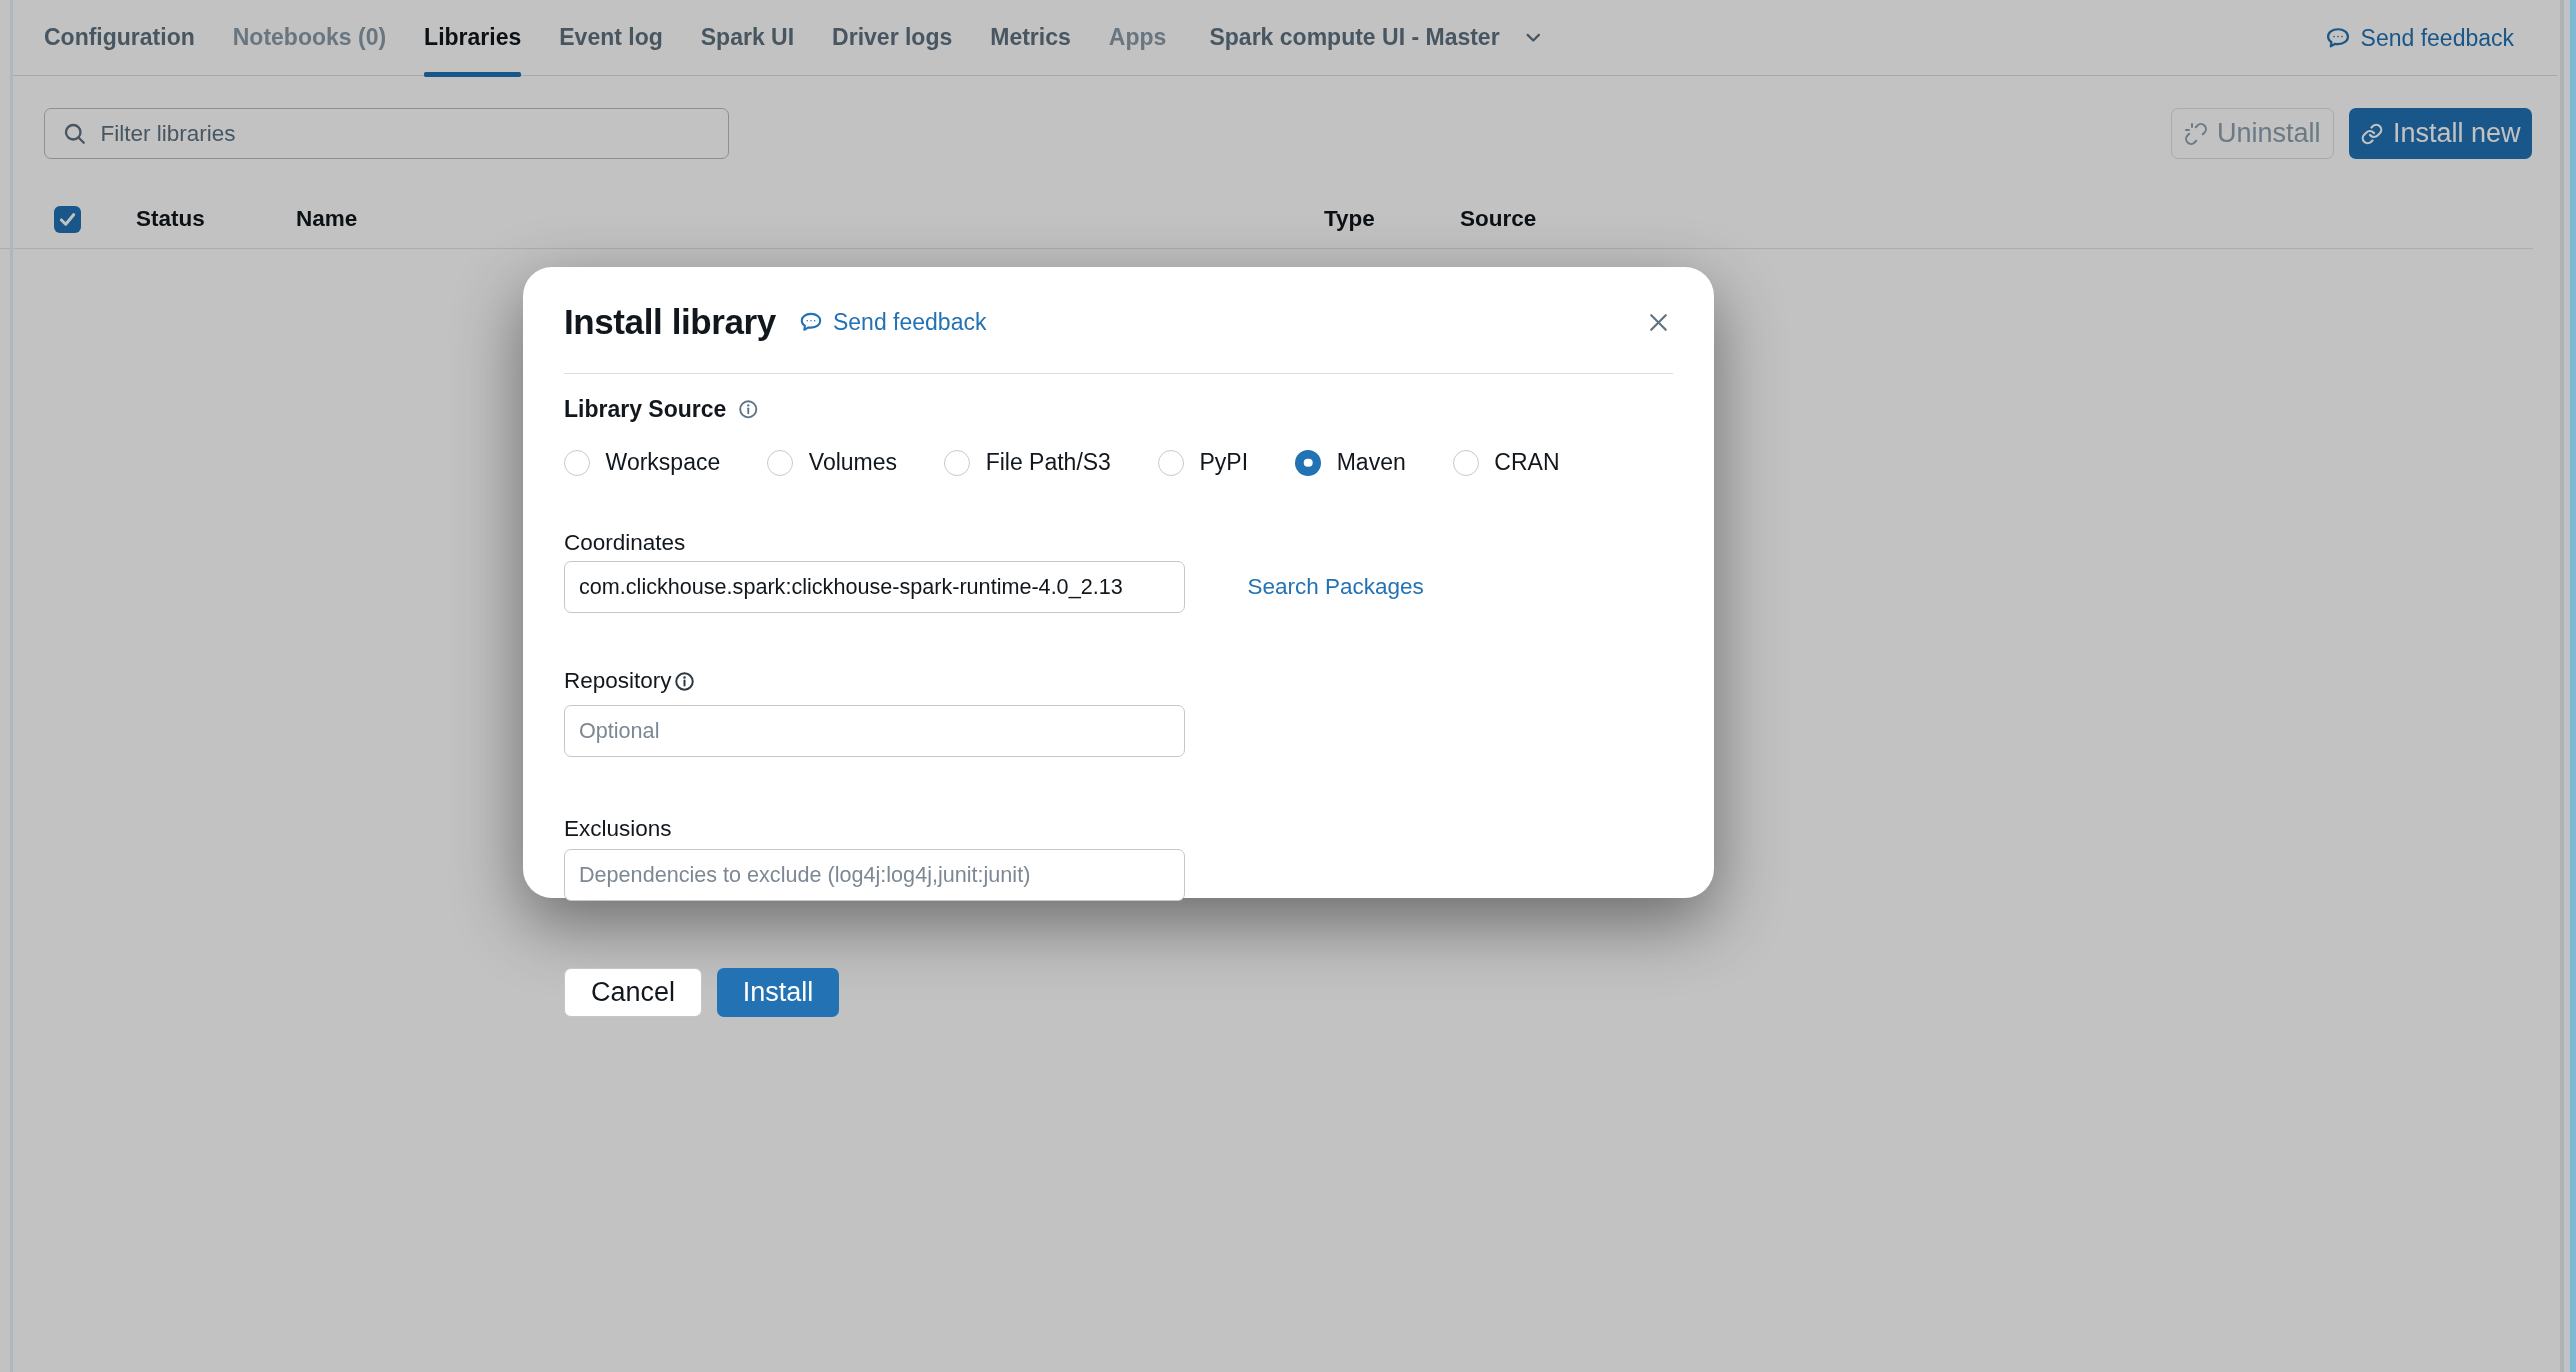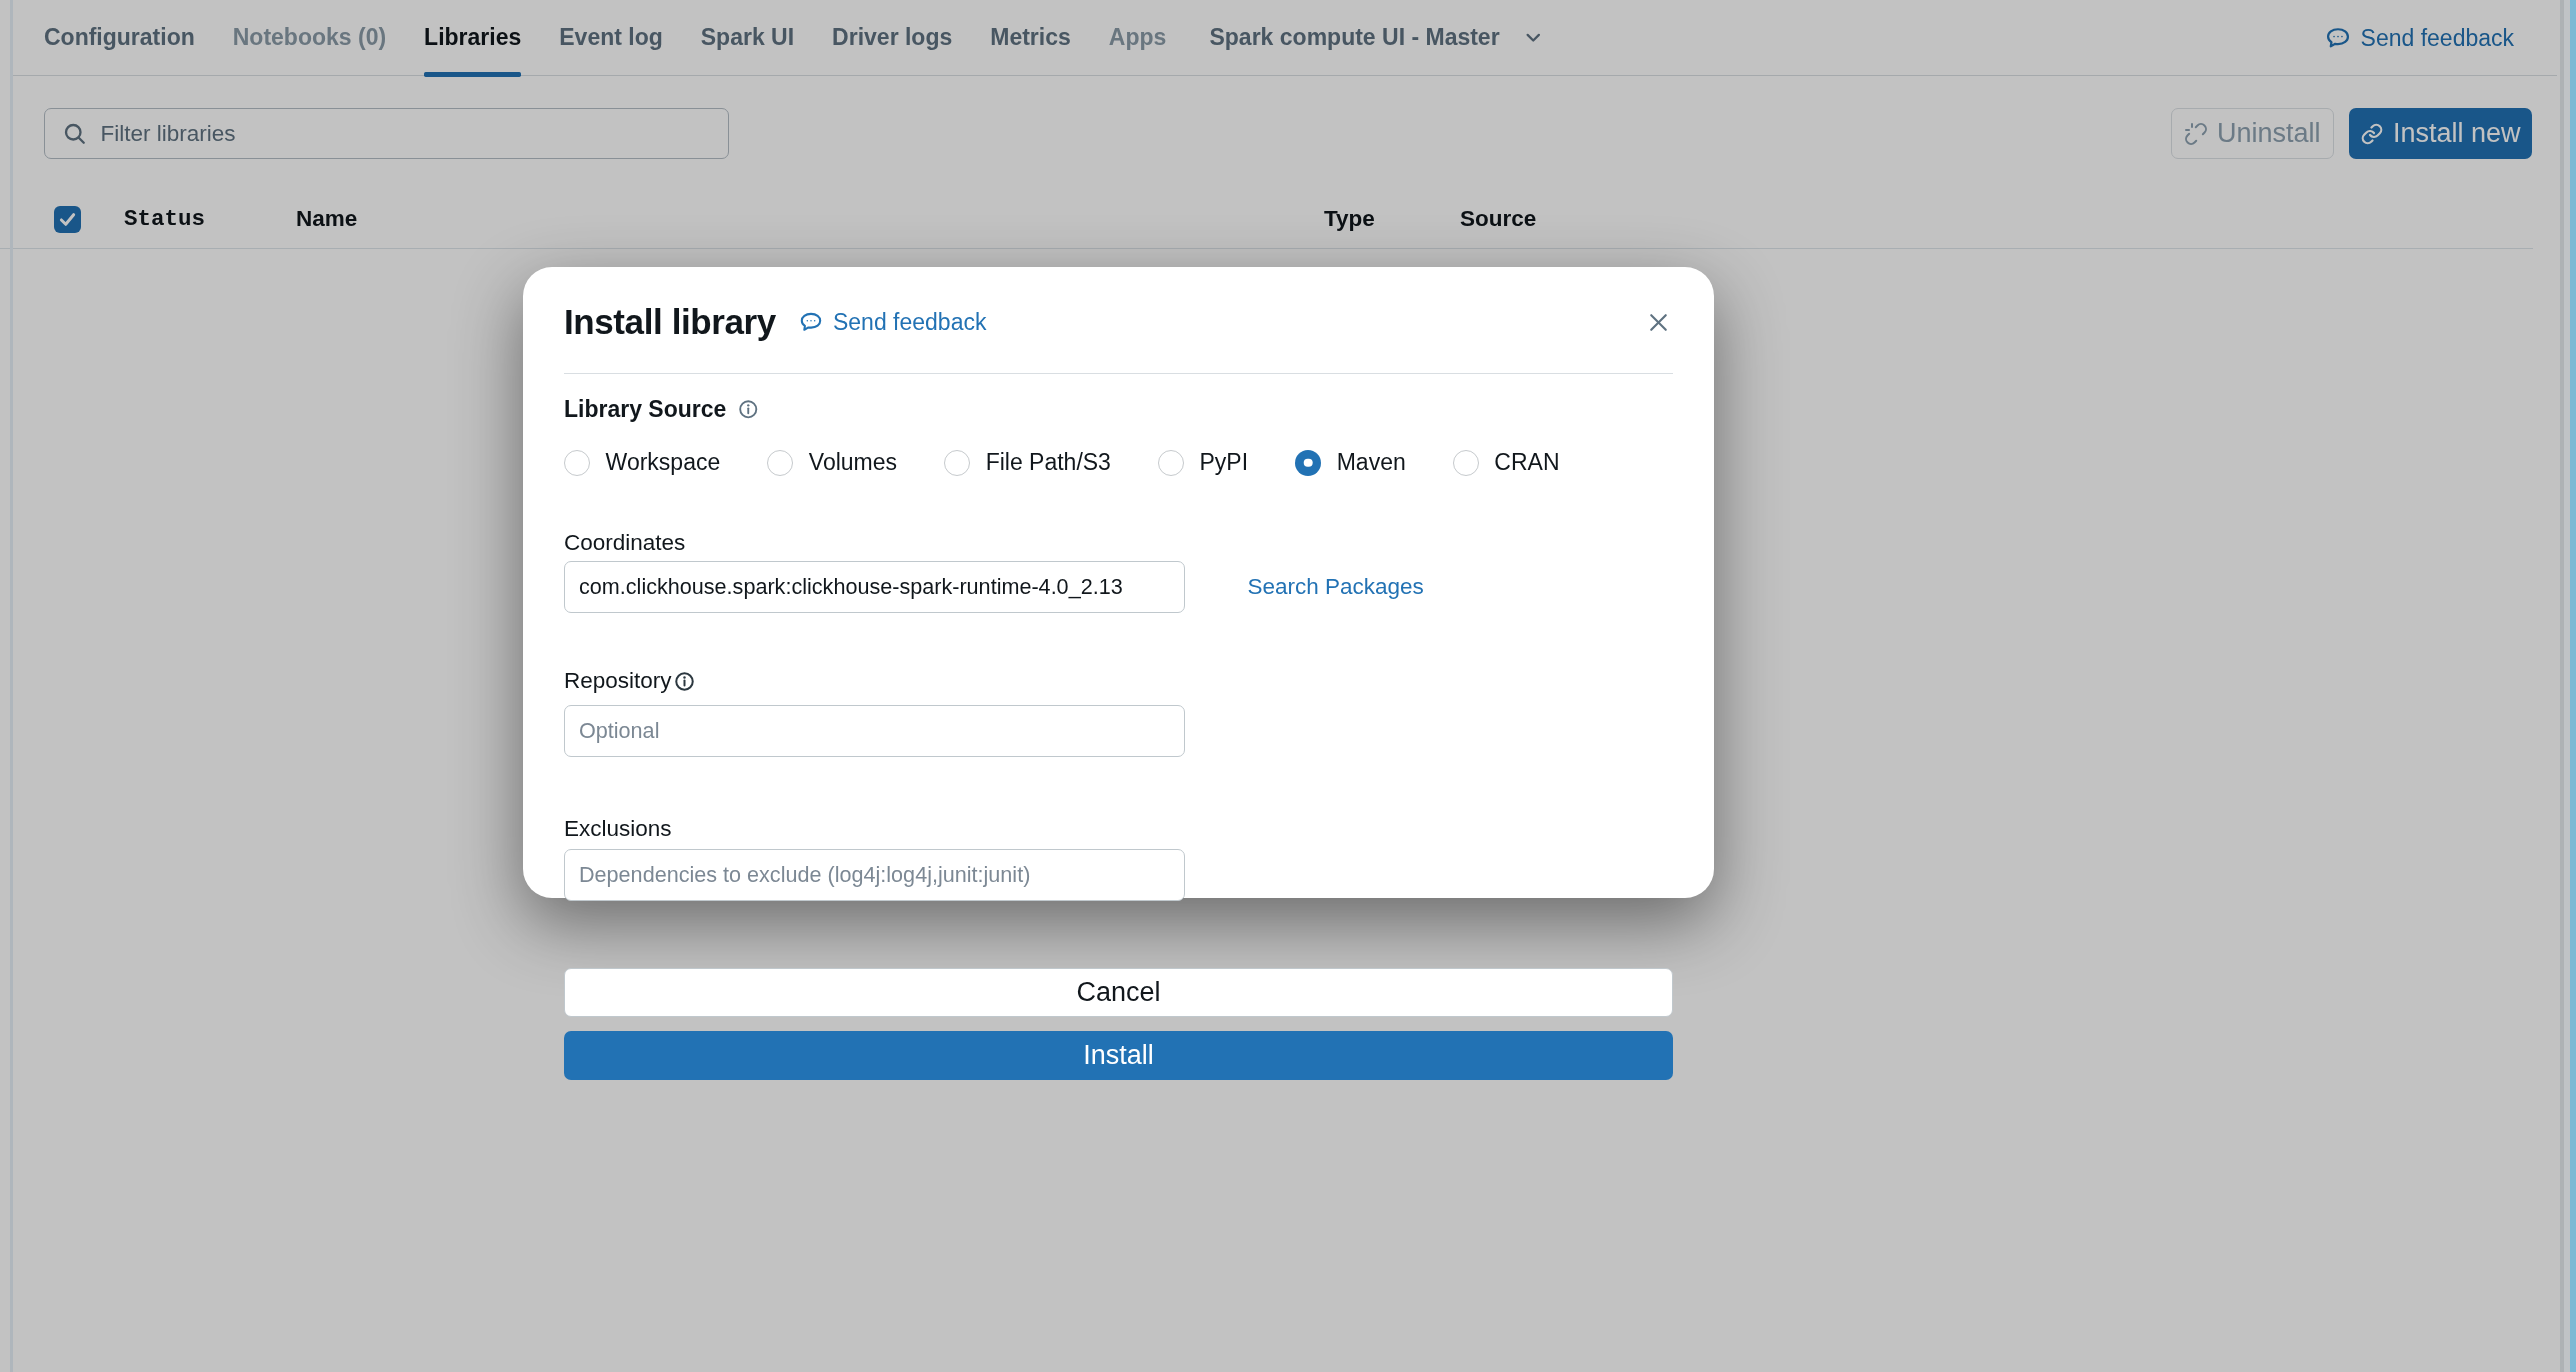--- a/index.html
+++ b/index.html
@@ -62,21 +62,21 @@
   .table-head {
     position:absolute; left:0; top:194px; width:2533px; height:55px;
     border-bottom:1.7px solid #DDE5EA;
   }
   .checkbox {
     position:absolute; left:54px; top:12px; width:27px; height:27px;
     border-radius:6px; background:#2272B4; display:flex; align-items:center; justify-content:center;
     cursor:pointer;
   }
   .col { position:absolute; top:12px; font-size:22.5px; font-weight:bold; color:#11171C; }
-  .col-status { left:124px;font-family:Liberation Mono, monospace; } .col-name { left:296px; }
+  .col-status { left:136px; } .col-name { left:296px; }
   .col-type { left:1324px; } .col-source { left:1460px; }
 
   
   .left-edge-line { position:absolute; left:10.4px; top:0; bottom:0; width:2.6px; background:#AFB6BC; z-index:15; }
   .right-divider  { position:absolute; left:2560px; top:0; bottom:0; width:3.5px; background:#AEB2B5; z-index:15; }
   .right-gutter   { position:absolute; left:2564px; top:0; bottom:0; width:6px; background:#C0C3C6; z-index:15; }
   .right-blue     { position:absolute; left:2570px; top:0; bottom:0; width:6px; background:#7DB9D4; z-index:15; }
 
   
   .overlay { position:absolute; inset:0; background:rgba(0,0,0,0.24); z-index:10; }
@@ -116,21 +116,21 @@
     font-size:21.6px; font-family:inherit; color:#11171C; padding:0 14px; outline:none;
     background:#fff;
   }
   .text-input::placeholder { color:#7C8894; opacity:1; }
   .input-row { display:flex; align-items:center;gap:40px; }
   .row-coordinates { margin-top:5.2px; }
   .row-repository  { margin-top:10.4px; }
   .row-exclusions  { margin-top:7px; }
   .search-link { margin-left:22.5px; color:#2272B4; font-size:22.5px; cursor:pointer; white-space:nowrap; }
 
-  .modal-actions { margin-top:67px; display:flex; justify-content:flex-start; gap:14.7px;flex-direction:column; }
+  .modal-actions { margin-top:67px; display:flex; justify-content:flex-start; gap:14.7px; }
   .btn-cancel { height:49px; padding:0 26px; background:#fff; border:1.7px solid #C0C8CD; color:#11171C; }
   .btn-install { height:49px; padding:0 26px; background:#2272B4; border:none; color:#fff; }
 
   .icon { flex:none; display:inline-flex; }
 </style>
 </head>
 <body>
 
 <div class="page">
 

